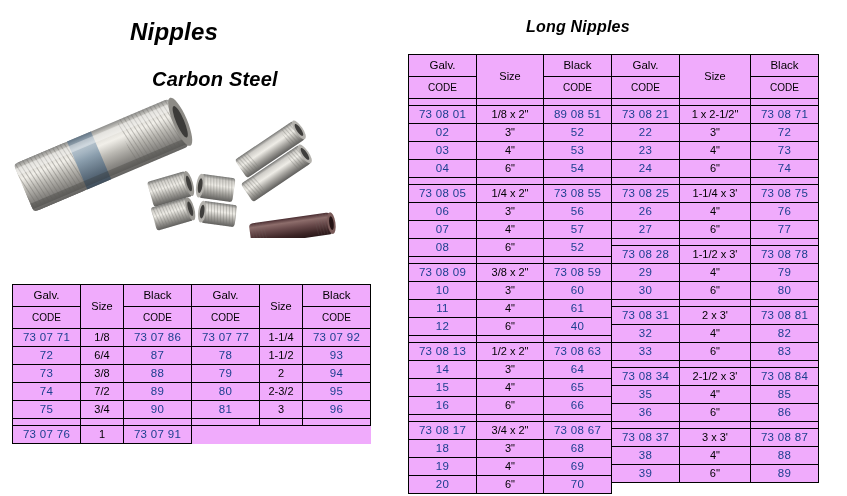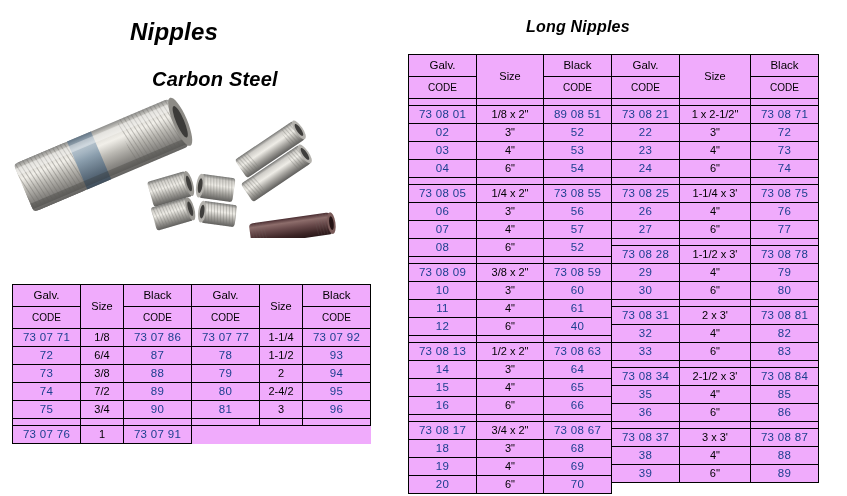--- a/index.html
+++ b/index.html
@@ -256,21 +256,21 @@
       <td class="code">88</td>
       <td class="code">79</td>
       <td class="size">2</td>
       <td class="code">94</td>
     </tr>
     <tr>
       <td class="code">74</td>
       <td class="size">7/2</td>
       <td class="code">89</td>
       <td class="code">80</td>
-      <td class="size">2-4/2</td>
+      <td class="size">2-3/2</td>
       <td class="code">95</td>
     </tr>
     <tr>
       <td class="code">75</td>
       <td class="size">3/4</td>
       <td class="code">90</td>
       <td class="code">81</td>
       <td class="size">3</td>
       <td class="code">96</td>
     </tr>

